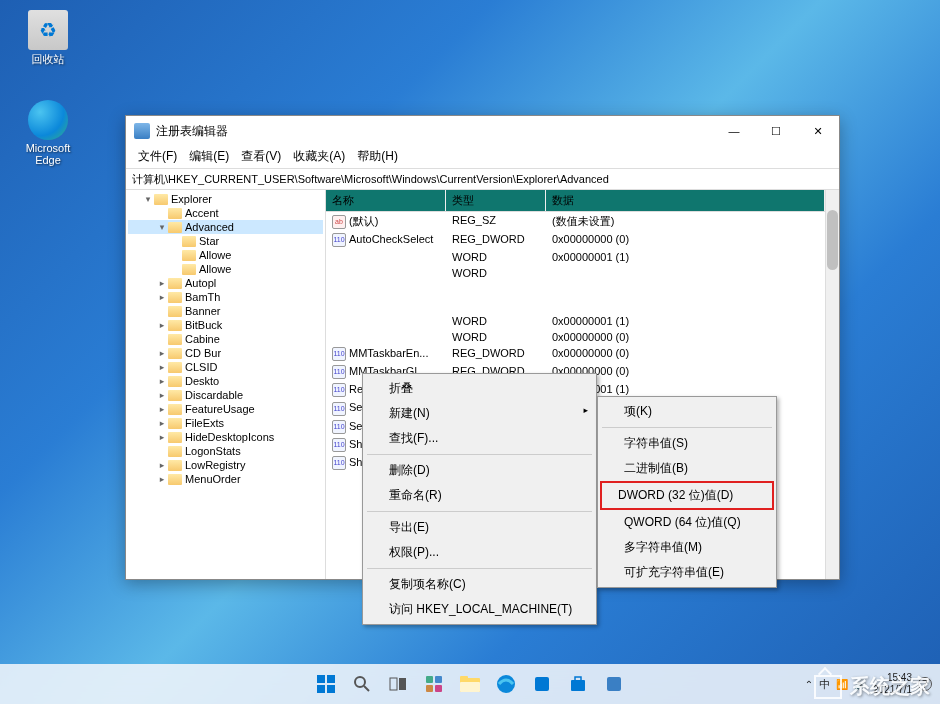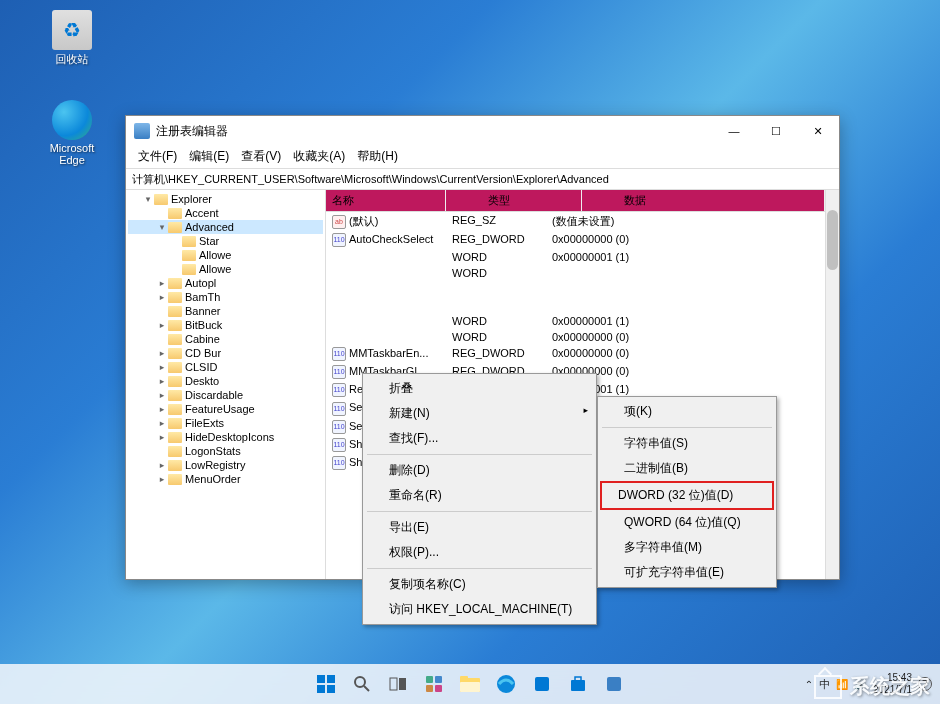--- a/index.html
+++ b/index.html
@@ -1,18 +1,18 @@
 <!DOCTYPE html>
 <html><head>
   <meta charset="utf-8">
   <style>
     * { box-sizing: border-box; margin: 0; padding: 0; font-family: "Segoe UI", "Microsoft YaHei", sans-serif; }
     body { width: 940px; height: 704px; overflow: hidden; position: relative; background: linear-gradient(135deg, #1e5fb3 0%, #2a7dd4 30%, #5bb8e8 50%, #2a7dd4 70%, #1e5fb3 100%); }
     
-    .desktop-icon { position: absolute; width: 60px; text-align: center; cursor: pointer; margin-left: 24px; }
+    .desktop-icon { position: absolute; width: 60px; text-align: center; cursor: pointer; }
     .desktop-icon .icon-img { width: 40px; height: 40px; margin: 0 auto; }
     .desktop-icon .icon-label { color: #fff; font-size: 11px; text-shadow: 1px 1px 2px rgba(0,0,0,0.6); margin-top: 2px; }
     
     .recycle-bin { top: 10px; left: 18px; }
     .recycle-bin .icon-img { background: linear-gradient(#e0e0e0, #c8c8c8); border-radius: 3px; position: relative; }
     .recycle-bin .icon-img::after { content: "♻"; position: absolute; top: 50%; left: 50%; transform: translate(-50%, -50%); color: #0078d4; font-size: 20px; }
     
     .edge-icon { top: 100px; left: 18px; }
     .edge-icon .icon-img { background: radial-gradient(circle at 30% 30%, #4bc4f0 0%, #0b88da 60%, #36b080 100%); border-radius: 50%; }
     
@@ -31,21 +31,21 @@
     
     .content { flex: 1; display: flex; overflow: hidden; }
     .tree-pane { width: 200px; border-right: 1px solid #ddd; overflow: auto; font-size: 11px; padding: 2px; }
     .tree-item { display: flex; align-items: center; padding: 1px 0; white-space: nowrap; cursor: pointer; }
     .tree-item.selected { background: #cce8ff; }
     .tree-indent { display: inline-block; }
     .tree-chevron { width: 12px; text-align: center; color: #666; font-size: 9px; }
     .folder-icon { width: 14px; height: 11px; background: linear-gradient(#ffe9a6, #f7c96e); border-radius: 1px; margin-right: 3px; flex-shrink: 0; }
     
     .list-pane { flex: 1; overflow: auto; font-size: 11px; position: relative; }
-    .list-header { display: flex; border-bottom: 1px solid #ddd; position: sticky; top: 0; background: #be185d; gap: 36px; }
+    .list-header { display: flex; border-bottom: 1px solid #ddd; position: sticky; top: 0; background: #0f766e; }
     .list-header > div { padding: 3px 6px; border-right: 1px solid #eee; }
     .col-name { width: 120px; }
     .col-type { width: 100px; }
     .col-data { flex: 1; }
     .list-row { display: flex; padding: 1px 0; cursor: pointer; }
     .list-row > div { padding: 1px 6px; overflow: hidden; text-overflow: ellipsis; white-space: nowrap; }
     .val-icon { width: 14px; height: 14px; display: inline-block; vertical-align: middle; margin-right: 3px; border: 1px solid #999; border-radius: 2px; font-size: 7px; line-height: 12px; text-align: center; }
     .val-icon.str { background: #fff0f0; color: #c44; }
     .val-icon.dw { background: #f0f4ff; color: #44c; }
     

